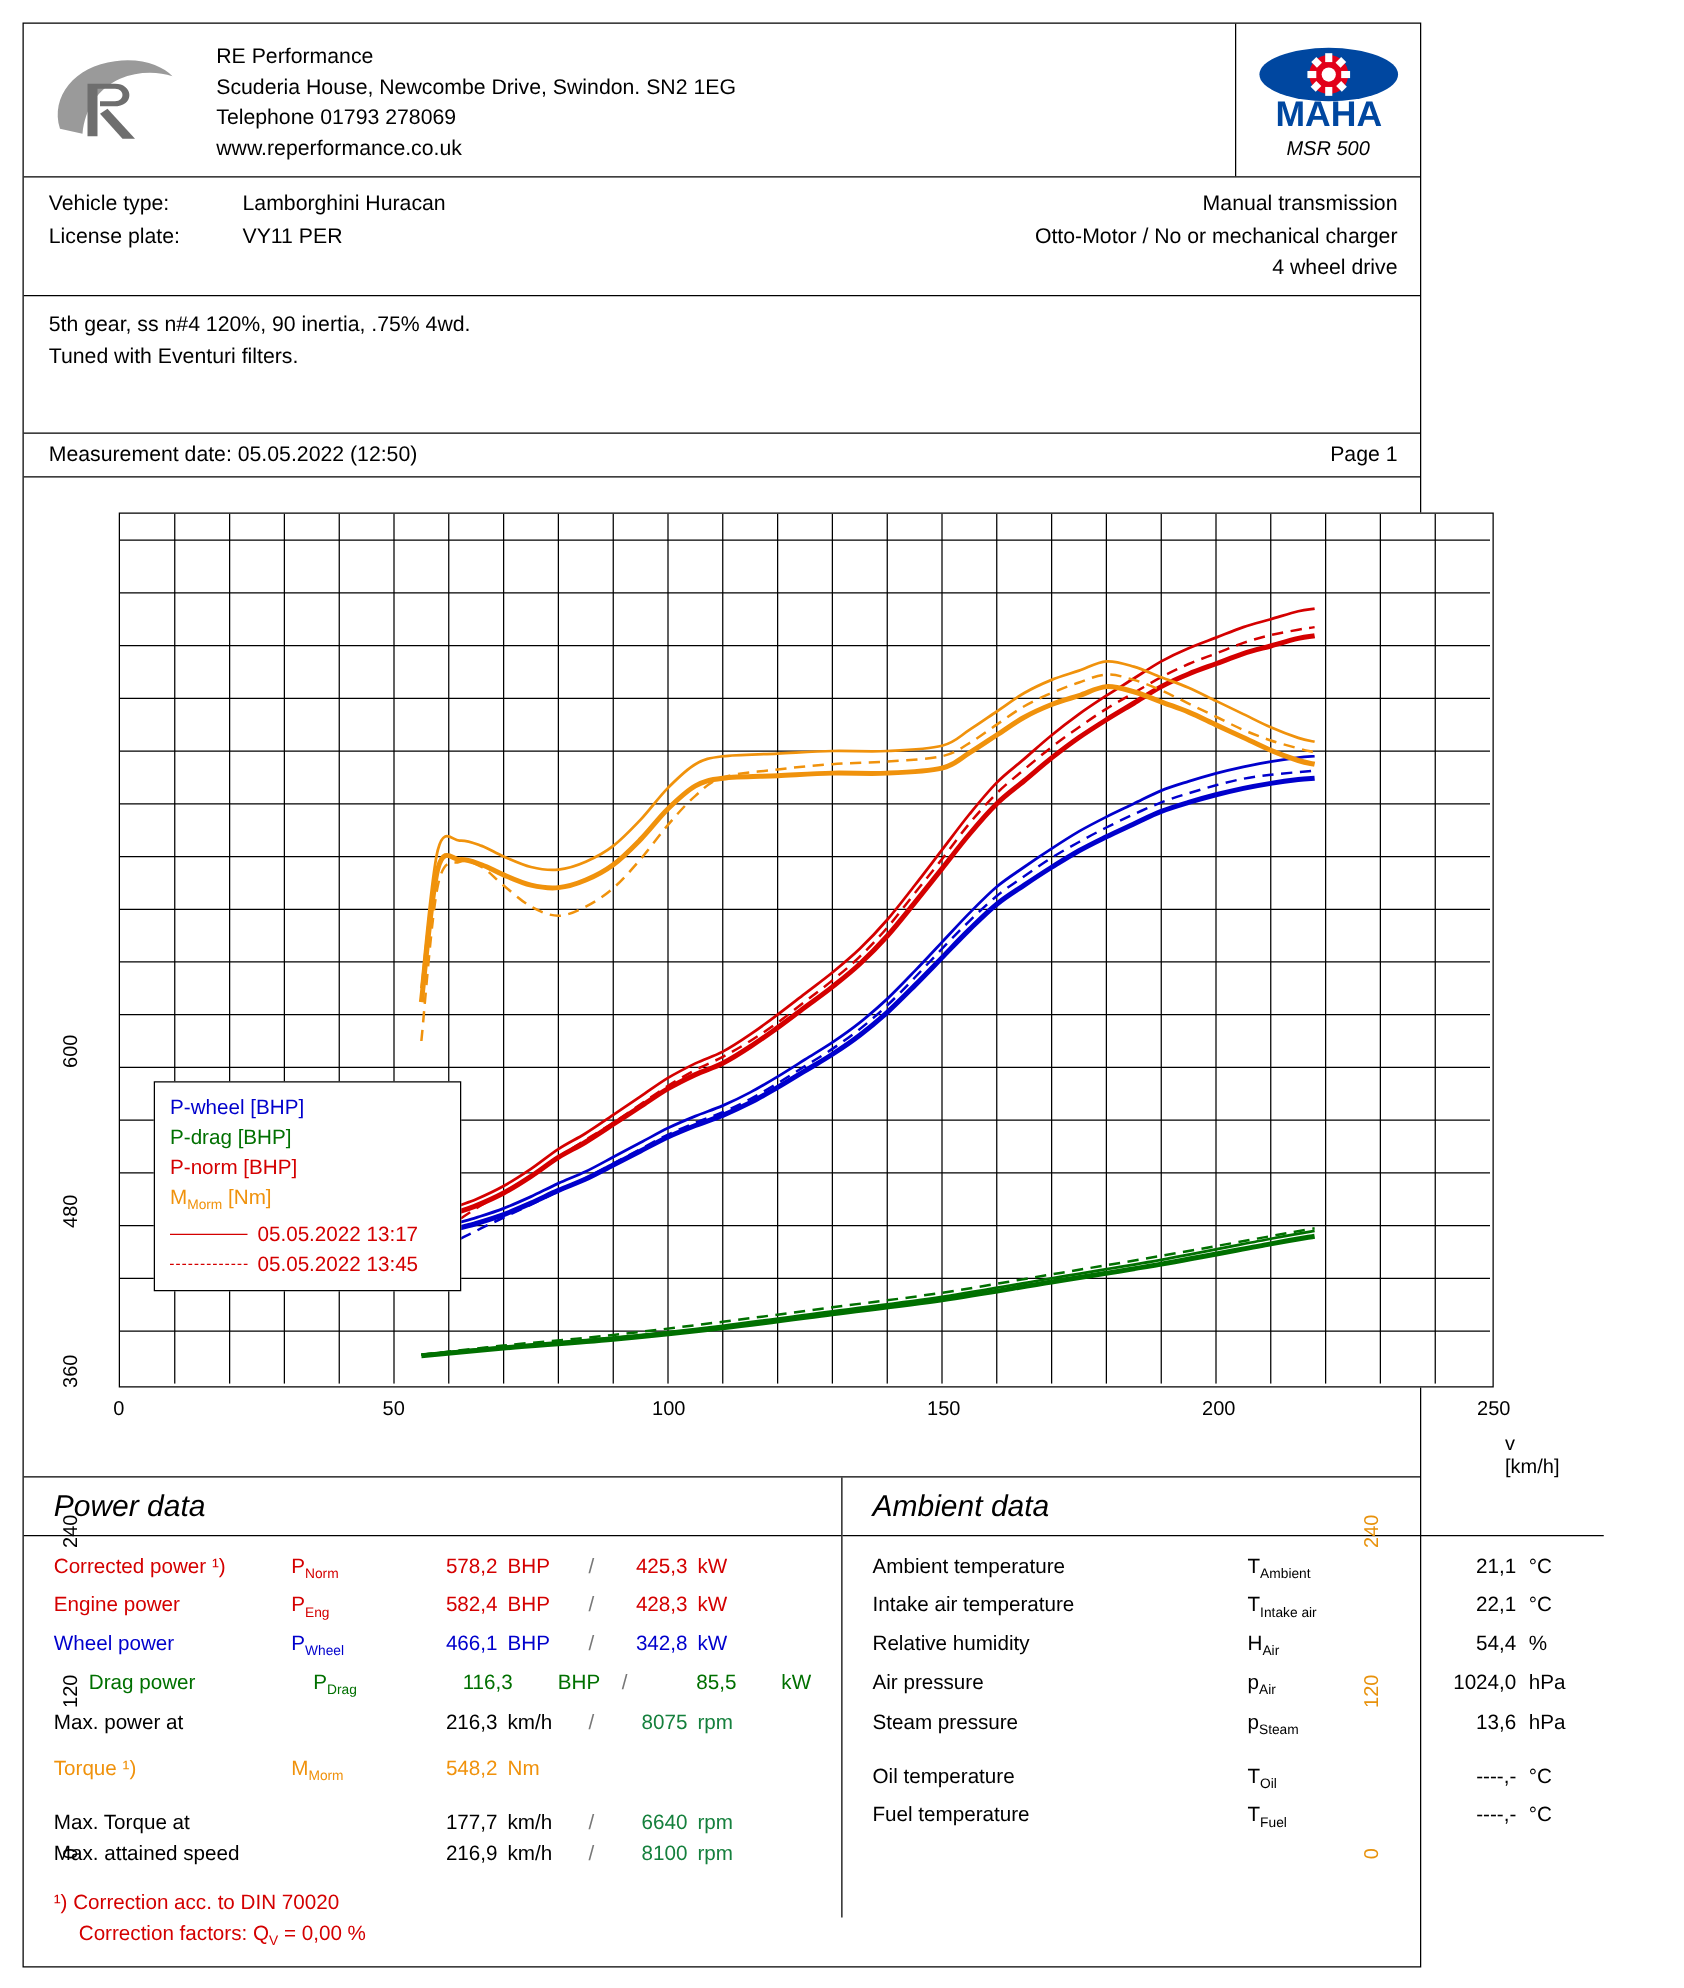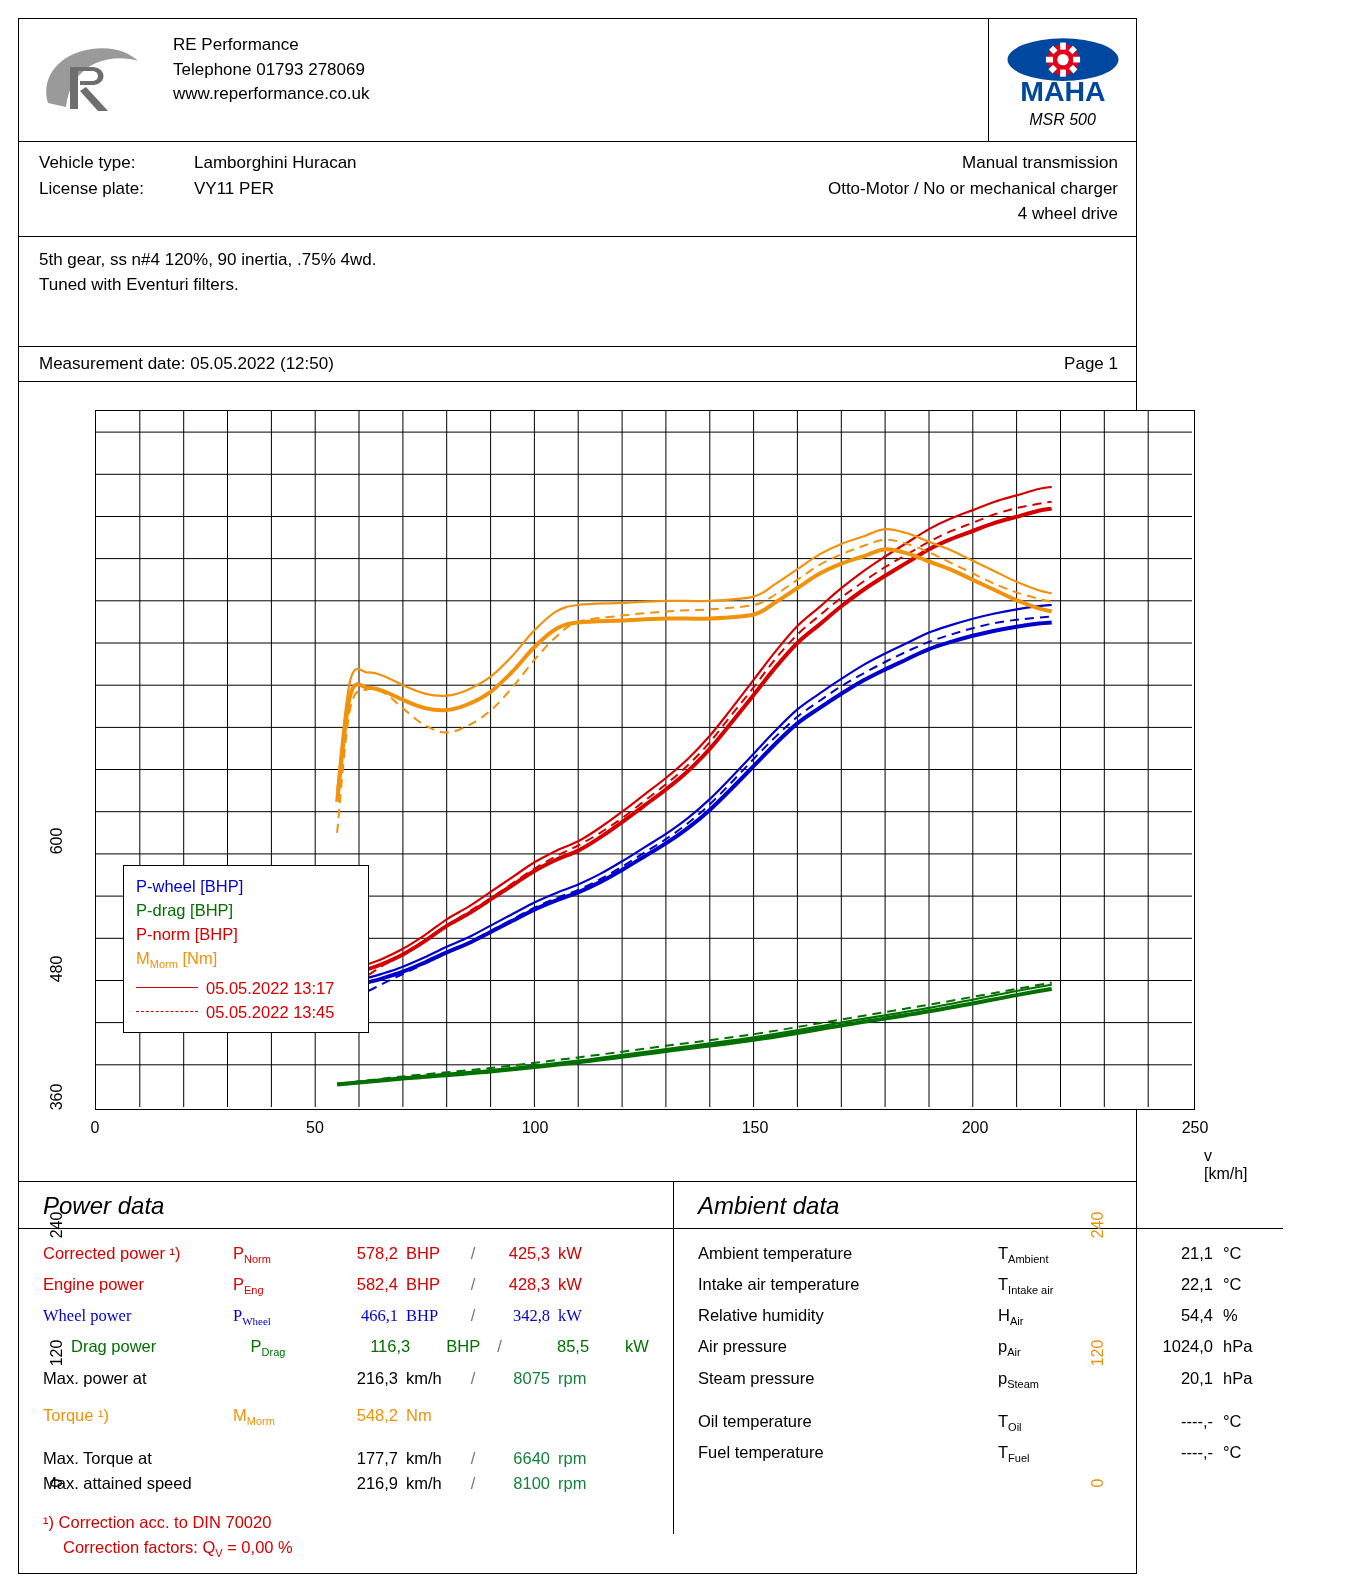--- a/index.html
+++ b/index.html
@@ -49,21 +49,21 @@
   .drows{padding:12px 0 0 0;font-size:16.5px;}
   .prow{display:flex;align-items:baseline;line-height:25px;padding:0 8px 0 24px;}
   .p-name{width:190px;}
   .p-sym{width:95px;}
   .p-val{width:70px;text-align:right;}
   .p-unit{width:56px;padding-left:8px;}
   .p-slash{width:22px;text-align:center;color:#777;}
   .p-val2{width:66px;text-align:right;}
   .p-unit2{width:50px;padding-left:8px;}
   .gray{color:#15803d;}
-  .red{color:#D40000;} .blue{color:#0000CC;font-family:Liberation Serif, serif;} .green{color:#007000;margin-left:28px;} .orange{color:#F0920C;}
+  .red{color:#D40000;} .blue{color:#0000CC;} .green{color:#007000;margin-left:28px;} .orange{color:#F0920C;}
   .arow{display:flex;align-items:baseline;line-height:25px;padding:0 0 0 24px;font-size:16.5px;}
   .a-name{width:300px;}
   .a-sym{width:115px;}
   .a-val{width:100px;text-align:right;}
   .a-unit{width:60px;padding-left:10px;}
   .note1{padding:14px 0 0 24px;font-size:16.5px;color:#D40000;line-height:25px;}
   .spacer{height:12px;}
 </style>
 </head>
 <body>
@@ -74,20 +74,21 @@
   <div class="hdr">
     <div class="hdr-logo">
       <svg width="110" height="86" viewBox="0 0 110 86">
         <path d="M14 66 C6 40 26 16 58 12 C80 9 96 16 104 24 C92 20 76 20 62 26 C44 34 34 50 32 70 Z" fill="#9a9a9a"></path>
         <path d="M36 72 L36 30 L58 30 C72 30 74 46 60 48 L46 48 L46 44 L58 44 C66 44 66 34 58 34 L44 34 L44 72 Z" fill="#6e6e6e"></path>
         <path d="M52 50 L74 74 L64 74 L46 54 Z" fill="#6e6e6e"></path>
       </svg>
     </div>
     <div class="hdr-addr">
       <div>RE Performance</div>
+      <div>Scuderia House, Newcombe Drive, Swindon.  SN2 1EG</div>
       <div>Telephone 01793 278069</div>
       <div>www.reperformance.co.uk</div>
     </div>
     <div class="hdr-maha">
       <svg class="maha-badge" viewBox="0 0 180 100">
         <ellipse cx="90" cy="34" rx="78" ry="30" fill="#0047a0"></ellipse>
         <circle cx="90" cy="34" r="22" fill="#e2001a"></circle>
         <g fill="#ffffff">
           <circle cx="90" cy="34" r="8"></circle>
           <rect x="86" y="10" width="8" height="10"></rect>
@@ -333,21 +334,21 @@
             </div>
             <div class="arow">
               <div class="a-name">Air pressure</div>
               <div class="a-sym">p<span class="sub">Air</span></div>
               <div class="a-val">1024,0</div>
               <div class="a-unit">hPa</div>
             </div>
             <div class="arow">
               <div class="a-name">Steam pressure</div>
               <div class="a-sym">p<span class="sub">Steam</span></div>
-              <div class="a-val">20,1</div>
+              <div class="a-val">13,6</div>
               <div class="a-unit">hPa</div>
             </div>
             <div class="spacer"></div>
             <div class="arow">
               <div class="a-name">Oil temperature</div>
               <div class="a-sym">T<span class="sub">Oil</span></div>
               <div class="a-val">----,-</div>
               <div class="a-unit">°C</div>
             </div>
             <div class="arow">

